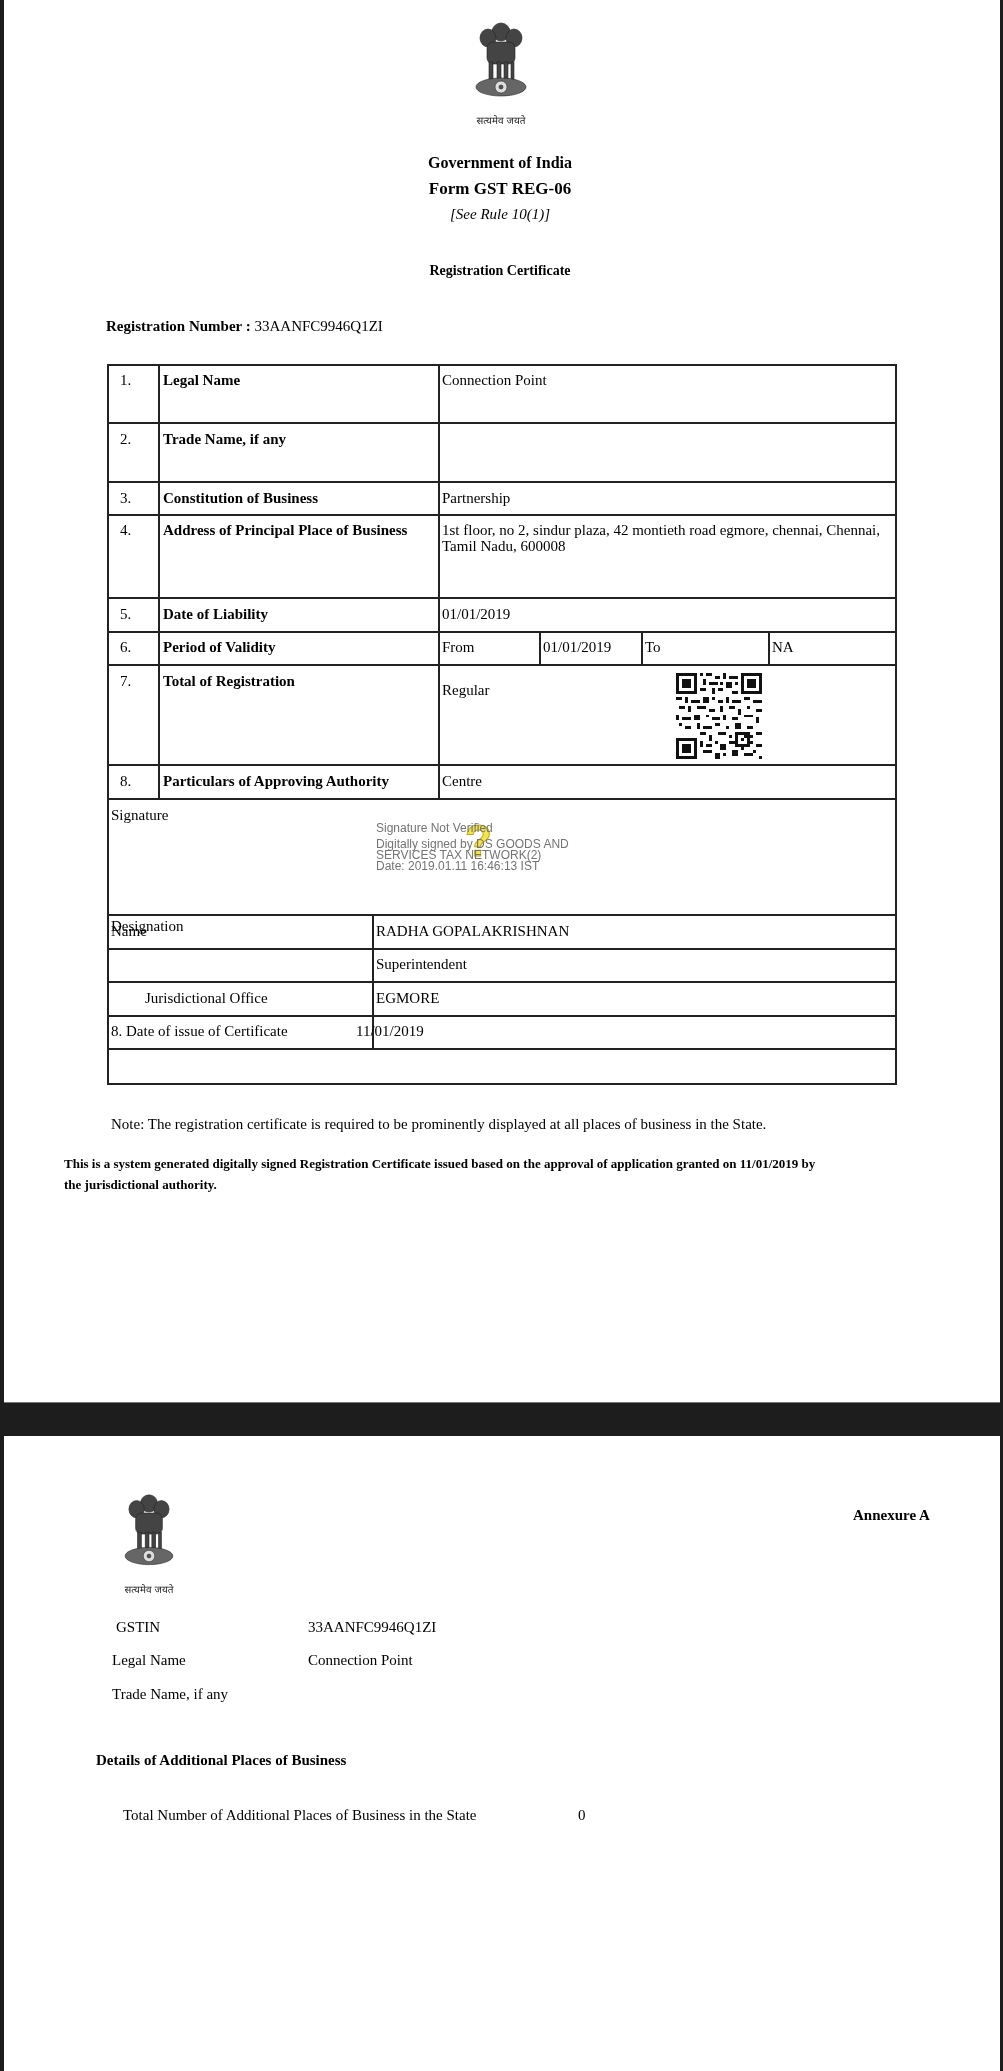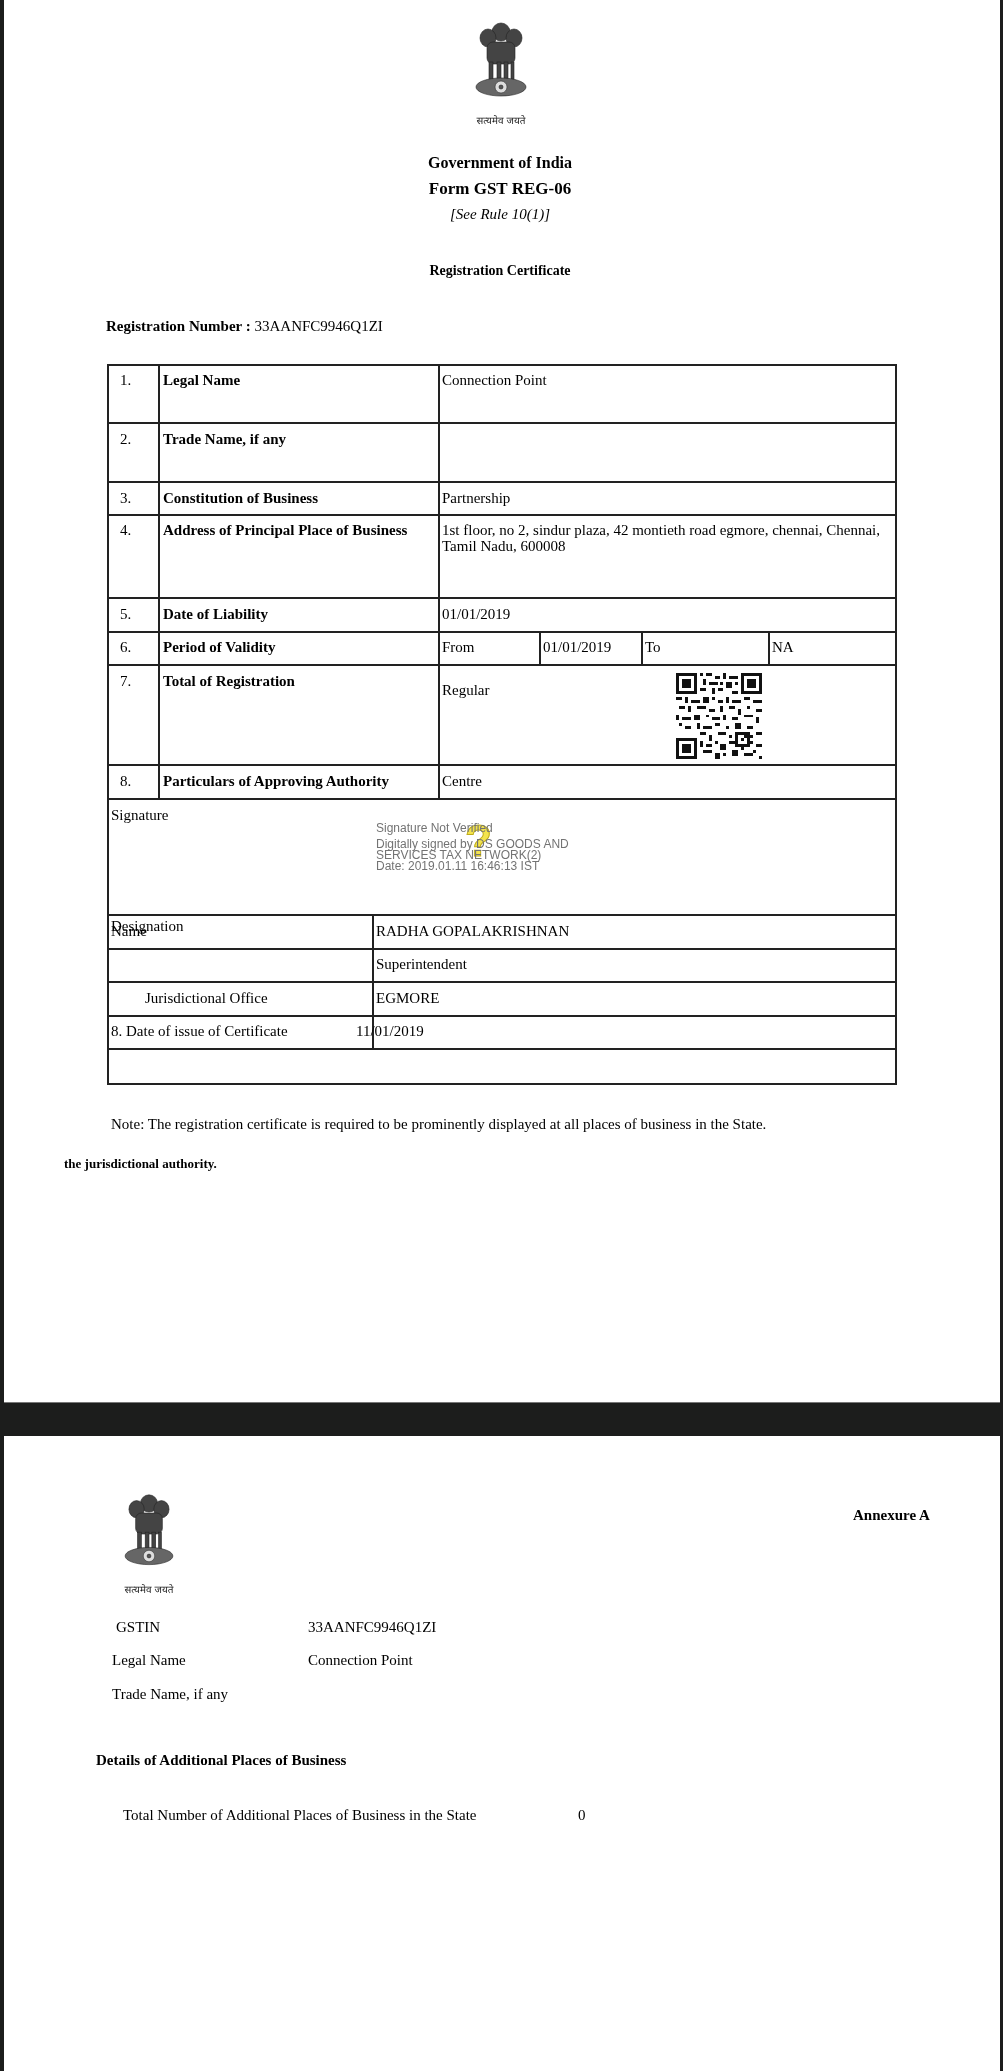--- a/index.html
+++ b/index.html
@@ -172,20 +172,21 @@
     <div class="cell" style="left:372px; top:956px;">Superintendent</div>
     <div class="cell" style="left:107px; top:990px;margin-left:34px;">Jurisdictional Office</div>
     <div class="cell" style="left:372px; top:990px;">EGMORE</div>
     <div class="cell" style="left:107px; top:1023px;">8. Date of issue of Certificate</div>
     <div class="cell" style="left:352px; top:1023px;">11/01/2019</div>
 
     <div class="cell" style="left:107px; top:1116px;">Note: The registration certificate is required to be prominently displayed at all places of business in the State.</div>
   </div>
 
   <div class="abs footer-note" style="left:60px; top:1153px; width:900px;">
+    <div>This is a system generated digitally signed Registration Certificate issued based on the approval of application granted on 11/01/2019 by</div>
     <div>the jurisdictional authority.</div>
   </div>
 </div>
 
 <div class="page" id="page2">
   <div class="emblem" style="left:115px; top:56px; width:60px; height:86px;">
     <svg width="60" height="86" viewBox="0 0 60 90">
       <g fill="#444" stroke="#222" stroke-width="0.6">
         <ellipse cx="30" cy="12" rx="9" ry="9"></ellipse>
         <ellipse cx="17" cy="18" rx="8" ry="9"></ellipse>

